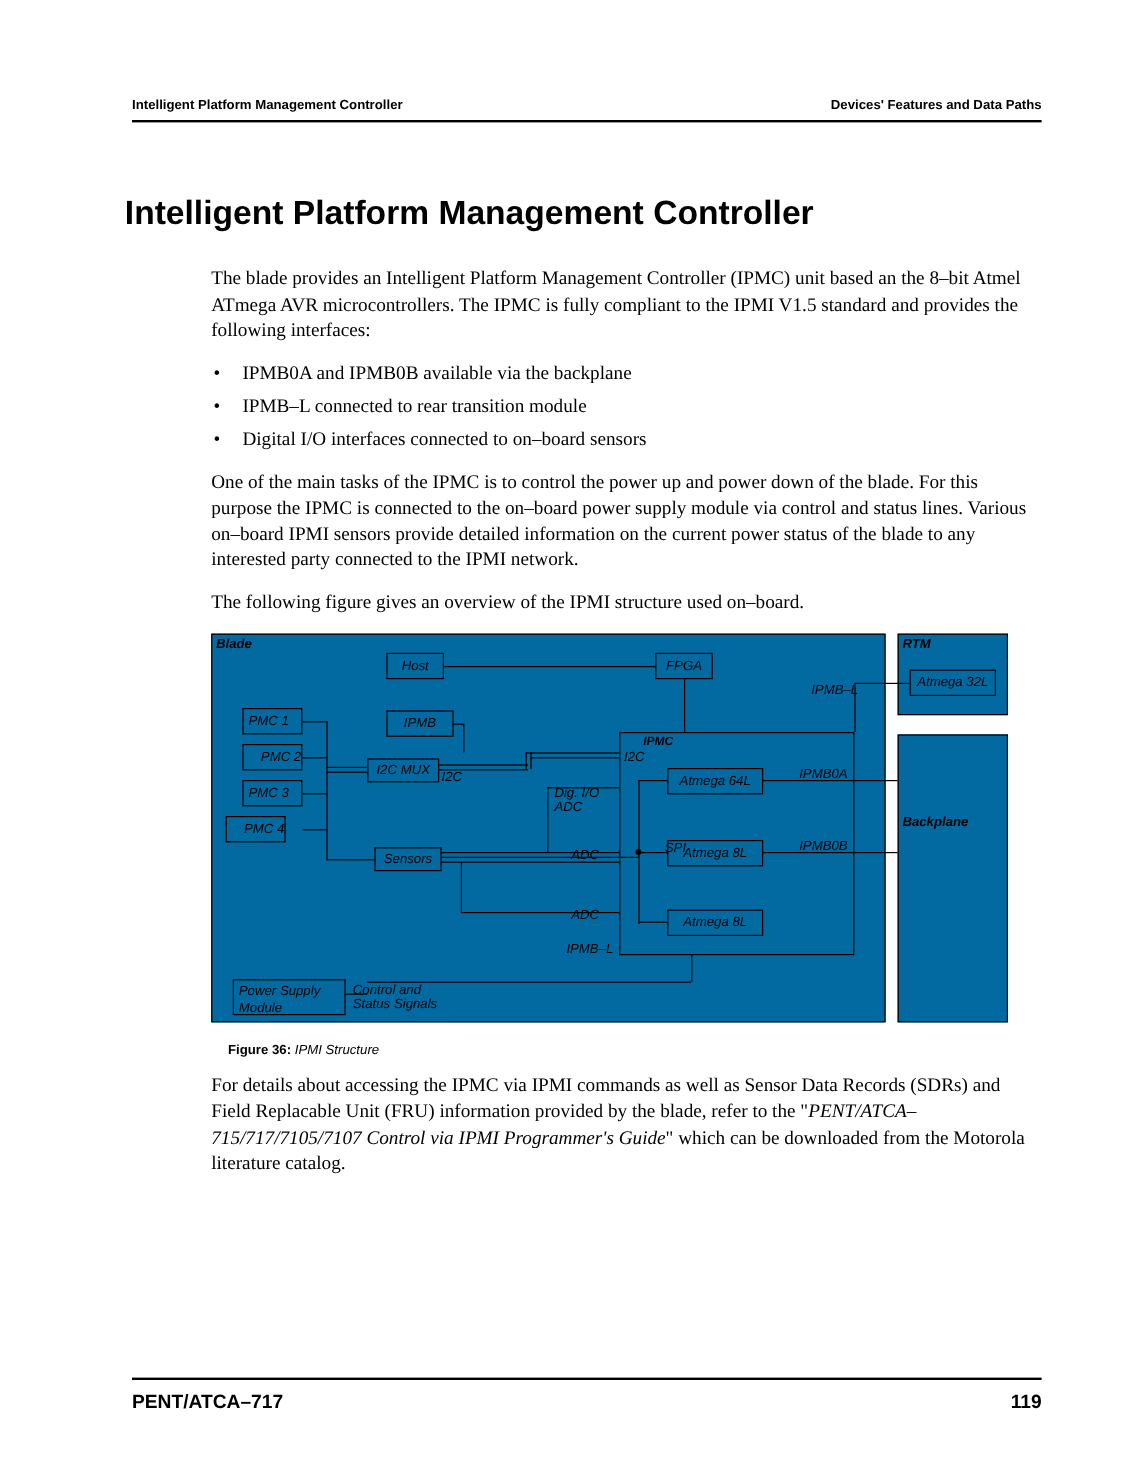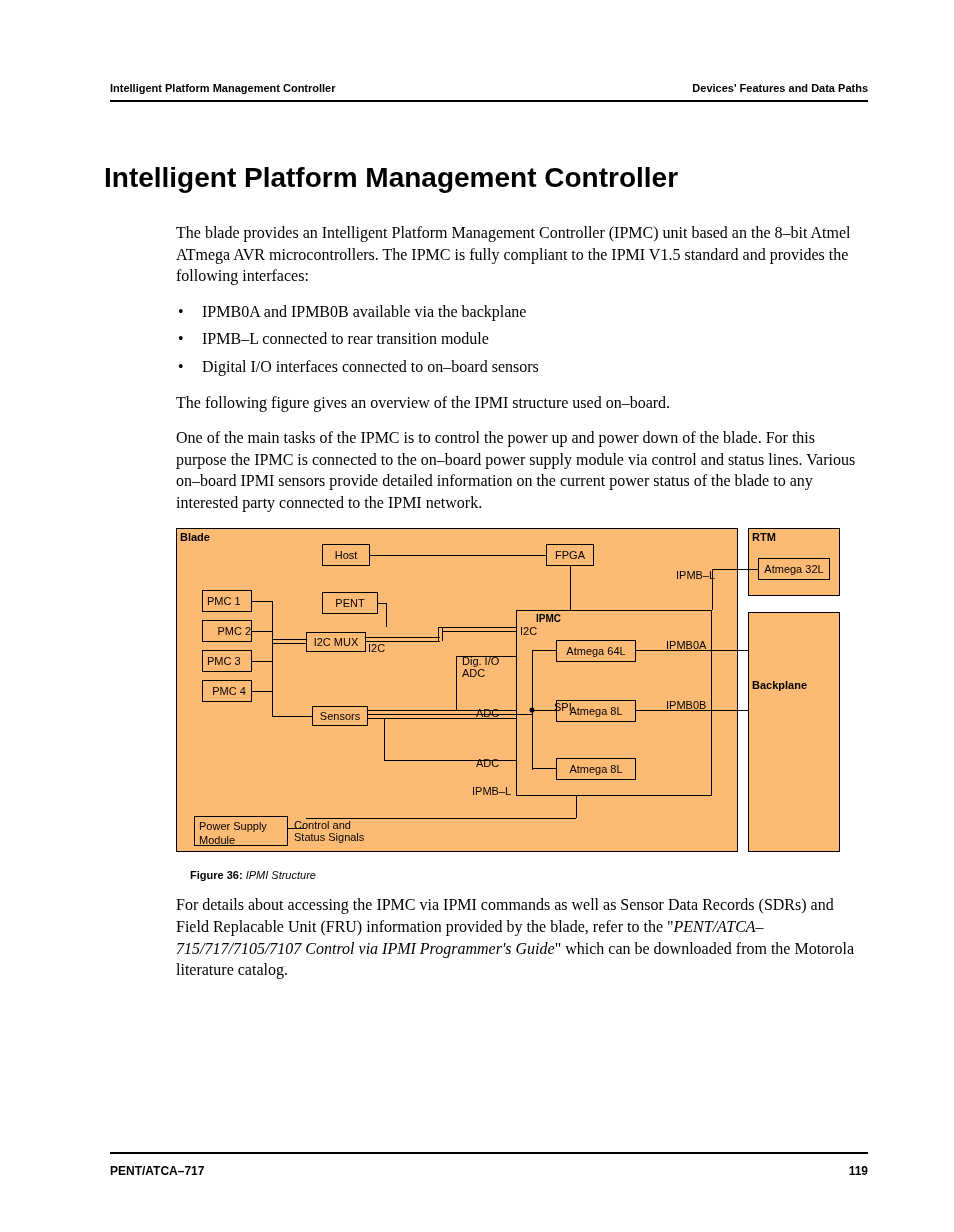--- a/index.html
+++ b/index.html
@@ -67,25 +67,26 @@
   .italic { font-style: italic; }
 
   
   .diagram {
     position: relative;
     width: 716px;
     height: 330px;
     font-family: Arial, Helvetica, sans-serif;
     font-size: 11px;
     margin: 4px 0 0 0;
+    font-style: italic;
   }
   .box {
     position: absolute;
     border: 1px solid #000;
-    background: #fdba74;
+    background: #0369a1;
     box-sizing: border-box;
   }
   .lbl {
     position: absolute;
     background: transparent;
     white-space: nowrap;
   }
   .hline, .vline {
     position: absolute;
     background: #000;
@@ -104,21 +105,21 @@
   .footer {
     position: absolute;
     left: 110px;
     right: 86px;
     bottom: 54px;
     border-top: 2px solid #000;
     padding-top: 10px;
     display: flex;
     justify-content: space-between;
     font-family: Arial, Helvetica, sans-serif;
-    font-size: 12px;
+    font-size: 16px;
     font-weight: bold;
   }
 </style>
 </head>
 <body>
 
 <div class="page">
 
   <div class="running-head">
     <span>Intelligent Platform Management Controller</span>
@@ -129,48 +130,48 @@
 
   <div class="body">
     <p>The blade provides an Intelligent Platform Management Controller (IPMC) unit based an the 8–bit Atmel ATmega AVR microcontrollers. The IPMC is fully compliant to the IPMI V1.5 standard and provides the following interfaces:</p>
 
     <ul class="bullets">
       <li>IPMB0A and IPMB0B available via the backplane</li>
       <li>IPMB–L connected to rear transition module</li>
       <li>Digital I/O interfaces connected to on–board sensors</li>
     </ul>
 
+    <p>One of the main tasks of the IPMC is to control the power up and power down of the blade. For this purpose the IPMC is connected to the on–board power supply module via control and status lines. Various on–board IPMI sensors provide detailed information on the current power status of the blade to any interested party connected to the IPMI network.</p>
     <p>The following figure gives an overview of the IPMI structure used on–board.</p>
-    <p>One of the main tasks of the IPMC is to control the power up and power down of the blade. For this purpose the IPMC is connected to the on–board power supply module via control and status lines. Various on–board IPMI sensors provide detailed information on the current power status of the blade to any interested party connected to the IPMI network.</p>
 
     <div class="diagram">
 
       <div class="box" style="left:0;top:0;width:562px;height:324px;"></div>
       <div class="lbl" style="left:4px;top:2px;font-weight:bold;">Blade</div>
 
       <div class="box" style="left:572px;top:0;width:92px;height:68px;"></div>
       <div class="lbl" style="left:576px;top:2px;font-weight:bold;">RTM</div>
       <div class="box" style="left:582px;top:30px;width:72px;height:22px;text-align:center;padding-top:3px;"><span>Atmega 32L</span></div>
 
       <div class="box" style="left:572px;top:84px;width:92px;height:240px;"></div>
       <div class="lbl" style="left:576px;top:150px;font-weight:bold;">Backplane</div>
 
       <div class="box" style="left:146px;top:16px;width:48px;height:22px;text-align:center;padding-top:3px;"><span>Host</span></div>
 
       <div class="box" style="left:370px;top:16px;width:48px;height:22px;text-align:center;padding-top:3px;"><span>FPGA</span></div>
       <div class="hline" style="left:194px;top:27px;width:176px;"></div>
 
-      <div class="box" style="left:146px;top:64px;width:56px;height:22px;text-align:center;padding-top:3px;"><span>PENT</span></div>
+      <div class="box" style="left:146px;top:64px;width:56px;height:22px;text-align:center;padding-top:3px;"><span>IPMB</span></div>
       <div class="hline" style="left:202px;top:75px;width:8px;"></div>
       <div class="vline" style="left:210px;top:75px;height:24px;"></div>
 
       <div class="box" style="left:26px;top:62px;width:50px;height:22px;text-align:left;padding:3px 0 0 4px;"><span>PMC 1</span></div>
       <div class="box" style="left:26px;top:92px;width:50px;height:22px;text-align:right;padding:3px 0 0 4px;"><span>PMC 2</span></div>
       <div class="box" style="left:26px;top:122px;width:50px;height:22px;text-align:left;padding:3px 0 0 4px;"><span>PMC 3</span></div>
-      <div class="box" style="left:26px;top:152px;width:50px;height:22px;text-align:center;padding:3px 0 0 4px;"><span>PMC 4</span></div>
+      <div class="box" style="left:12px;top:152px;width:50px;height:22px;text-align:right;padding:3px 0 0 4px;"><span>PMC 4</span></div>
 
       <div class="hline" style="left:76px;top:73px;width:20px;"></div>
       <div class="hline" style="left:76px;top:103px;width:20px;"></div>
       <div class="hline" style="left:76px;top:133px;width:20px;"></div>
       <div class="hline" style="left:76px;top:163px;width:20px;"></div>
       <div class="vline" style="left:96px;top:73px;height:90px;"></div>
 
       <div class="hline" style="left:96px;top:111px;width:34px;"></div>
       <div class="hline" style="left:96px;top:115px;width:34px;"></div>
 

